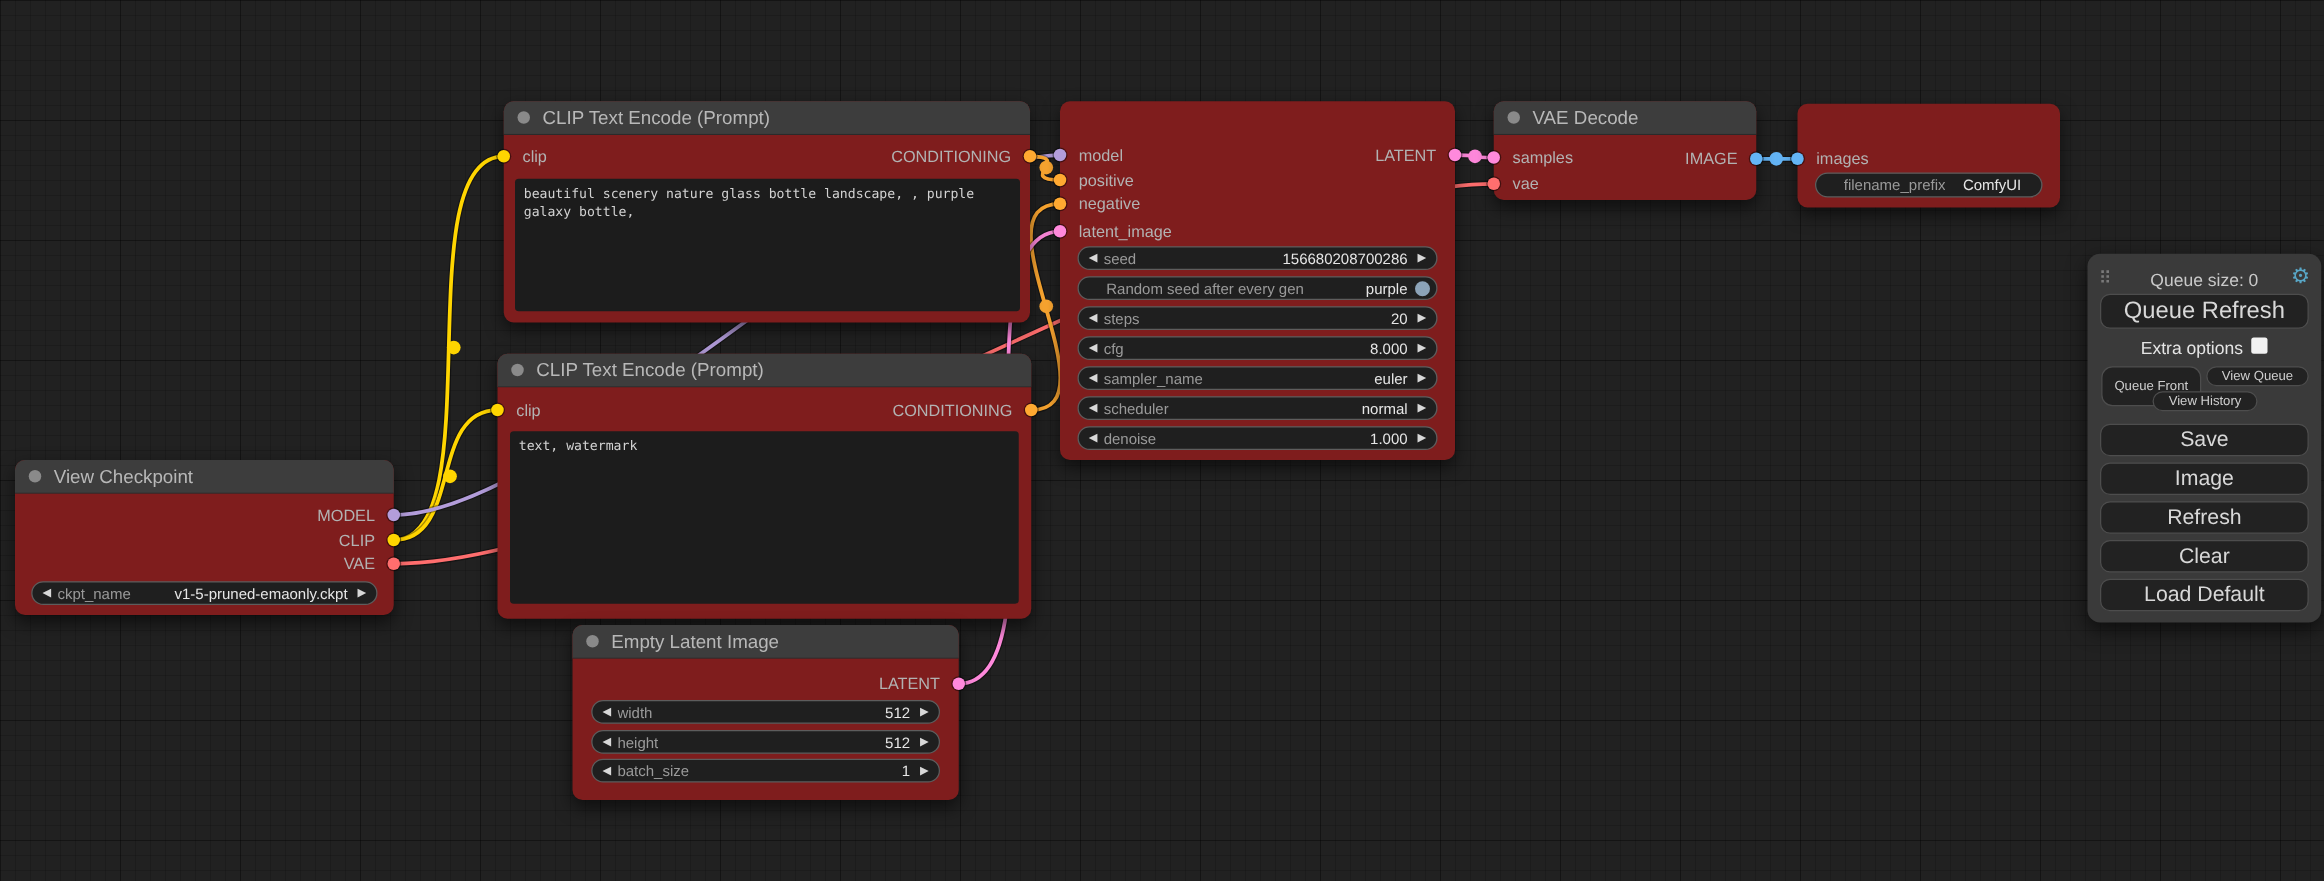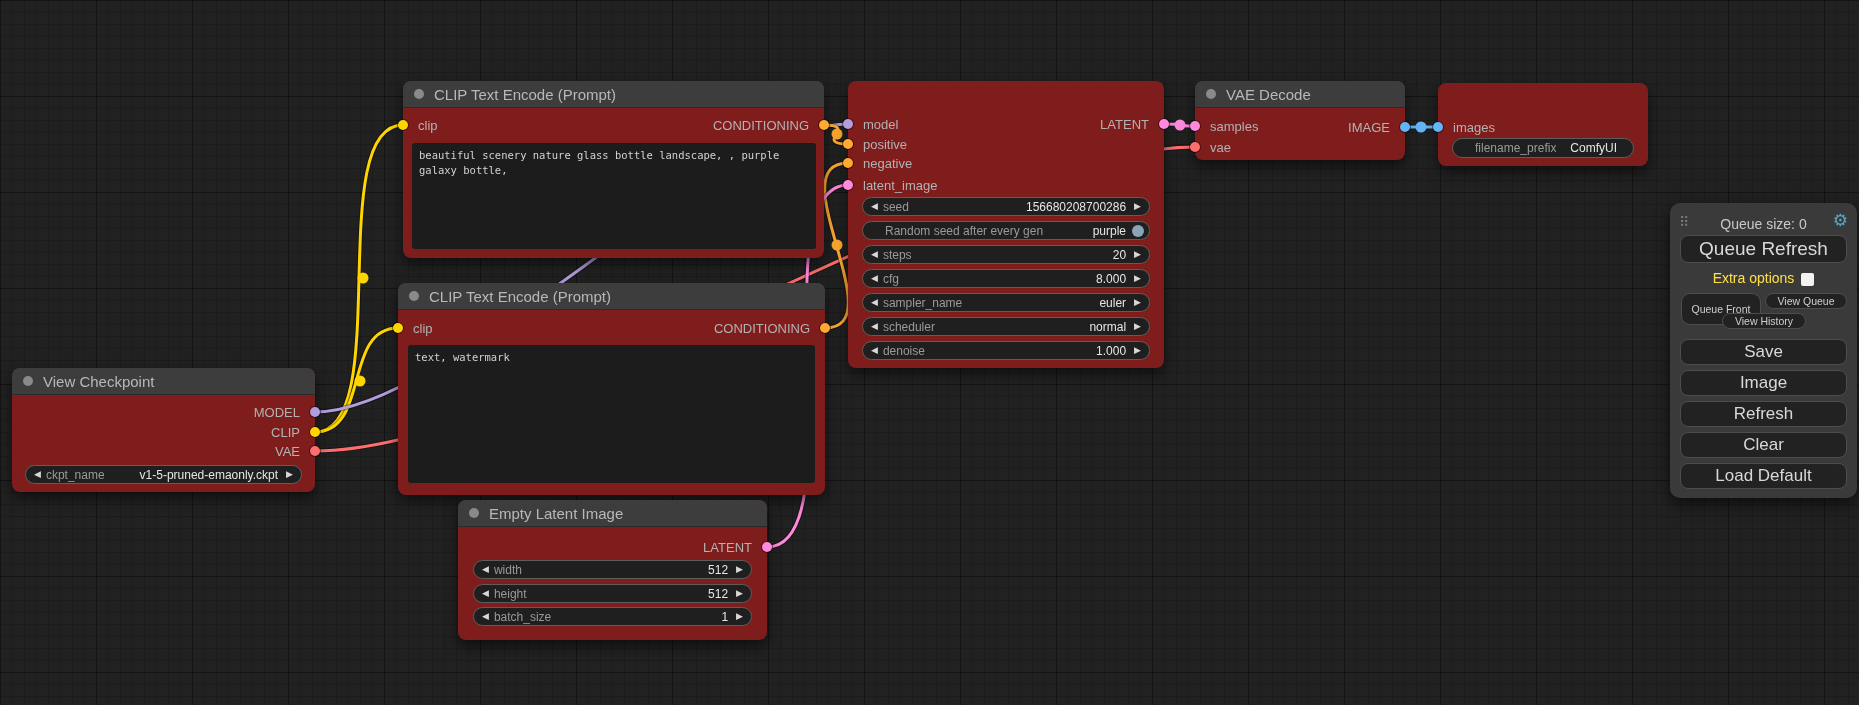--- a/index.html
+++ b/index.html
@@ -55,22 +55,22 @@
   .qgear{position:absolute;right:9px;top:9px;font-size:17px;line-height:1;}
   .qbtn{
     position:absolute;background:#222;border:1px solid #4d4d4d;border-radius:8px;
     color:#d8d8d8;font-family:"Liberation Sans",sans-serif;display:flex;
     align-items:center;justify-content:center;box-sizing:border-box;padding:0;cursor:pointer;
   }
   .qbtn.qprompt{font-size:19px;}
   .qbtn.big{font-size:17px;}
   .qbtn.small{font-size:10.5px;border-radius:9px;color:#cfcfcf;}
   .qextra{
-    position:absolute;left:0;width:100%;display:flex;align-items:flex-end;
-    justify-content:center;gap:7px;font-size:14px;color:#fde047;
+    position:absolute;left:0;width:100%;display:flex;align-items:flex-start;
+    justify-content:center;gap:7px;font-size:14px;color:#e5e5e5;
   }
   .qcheck{width:13px;height:13px;background:#f2f2f2;border-radius:2px;display:inline-block;}
 </style>
 </head>
 <body>
 
 <svg id="wires" width="1859" height="705">
     <path d="M 315 432 C 395 432, 323 125, 403 125" fill="none" stroke="rgba(0,0,0,0.35)" stroke-width="5"></path>
     <path d="M 315 432 C 395 432, 323 125, 403 125" fill="none" stroke="#FFD500" stroke-width="3" stroke-linecap="round"></path>
     <circle cx="363" cy="278" r="5.5" fill="#FFD500"></circle>

